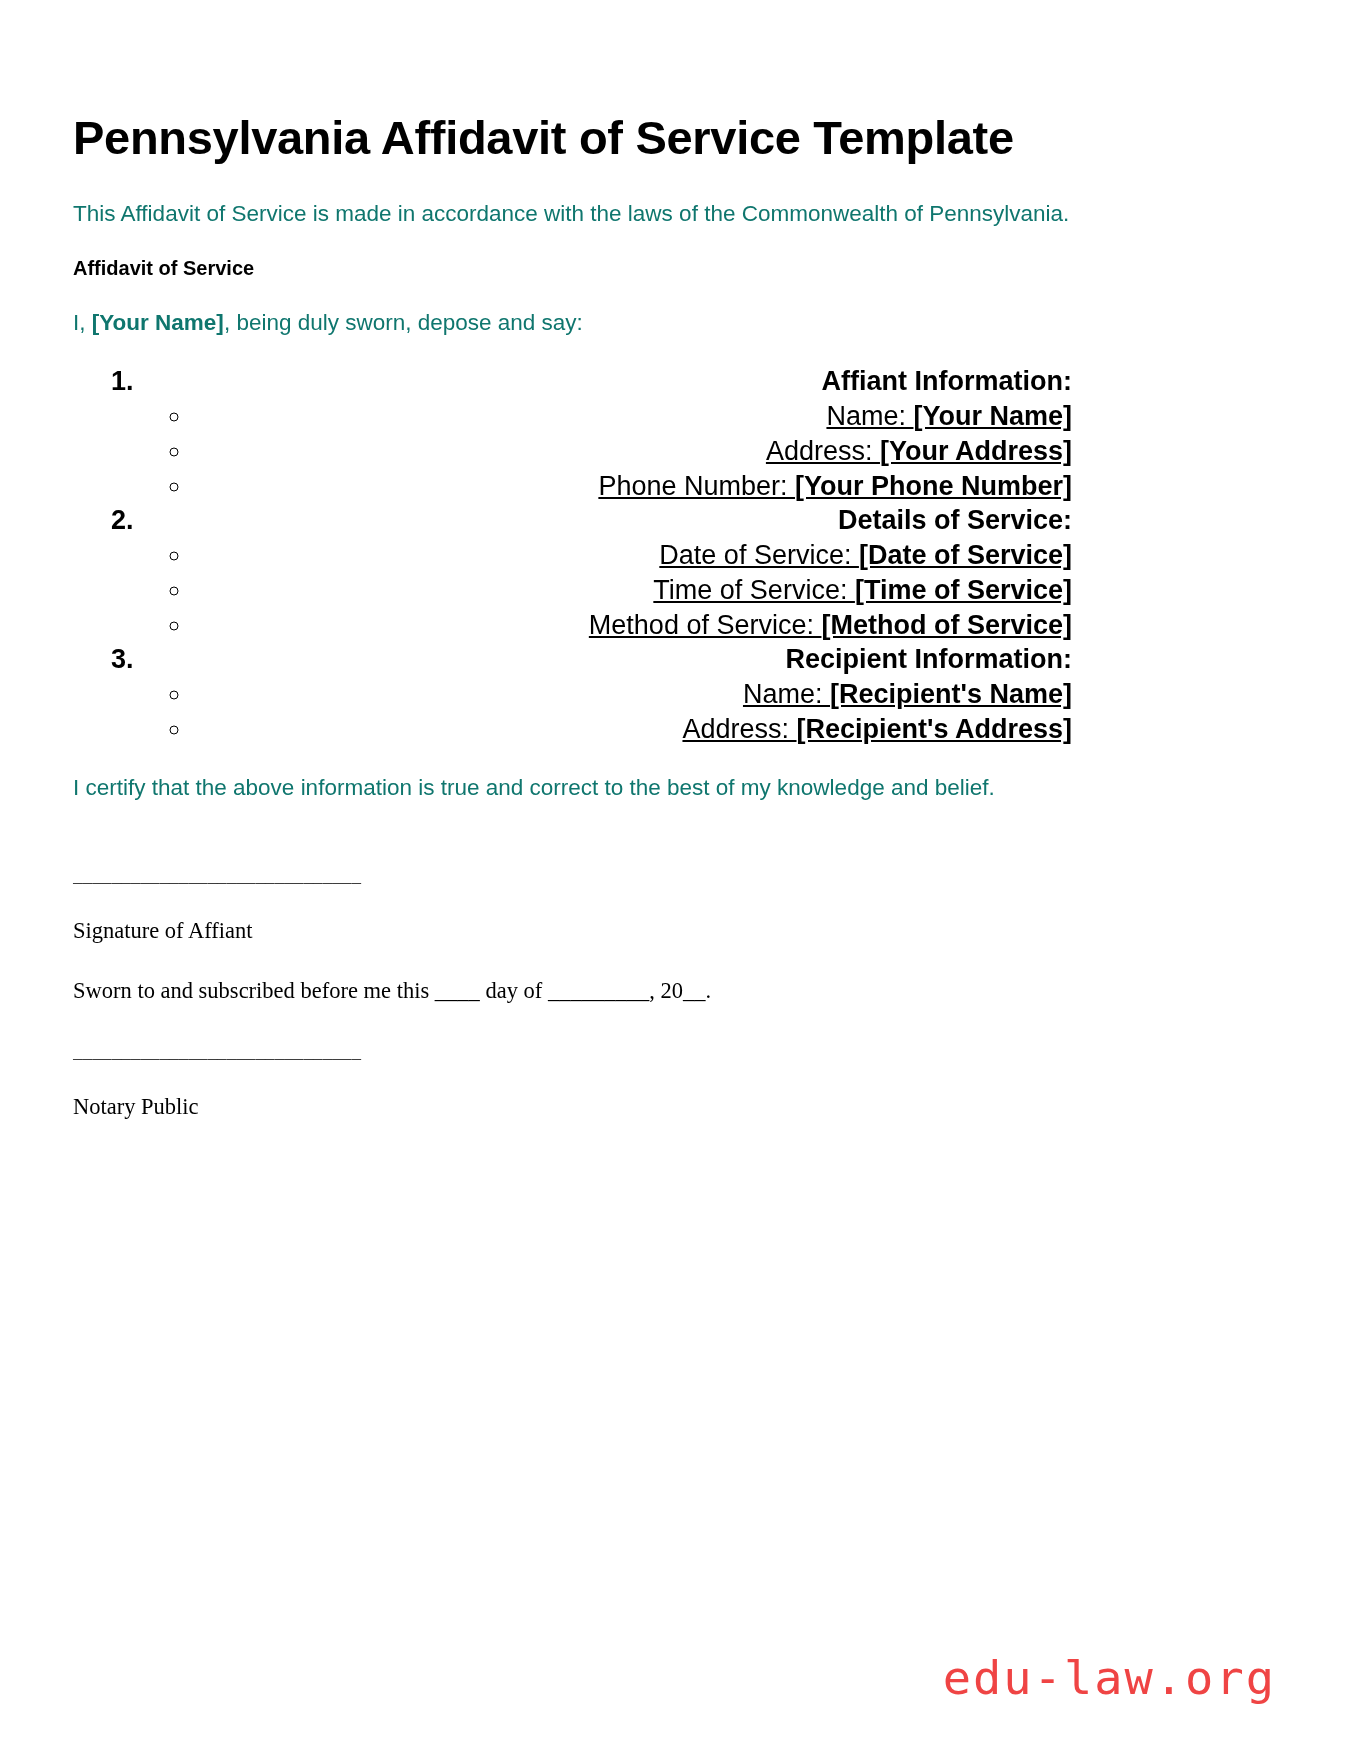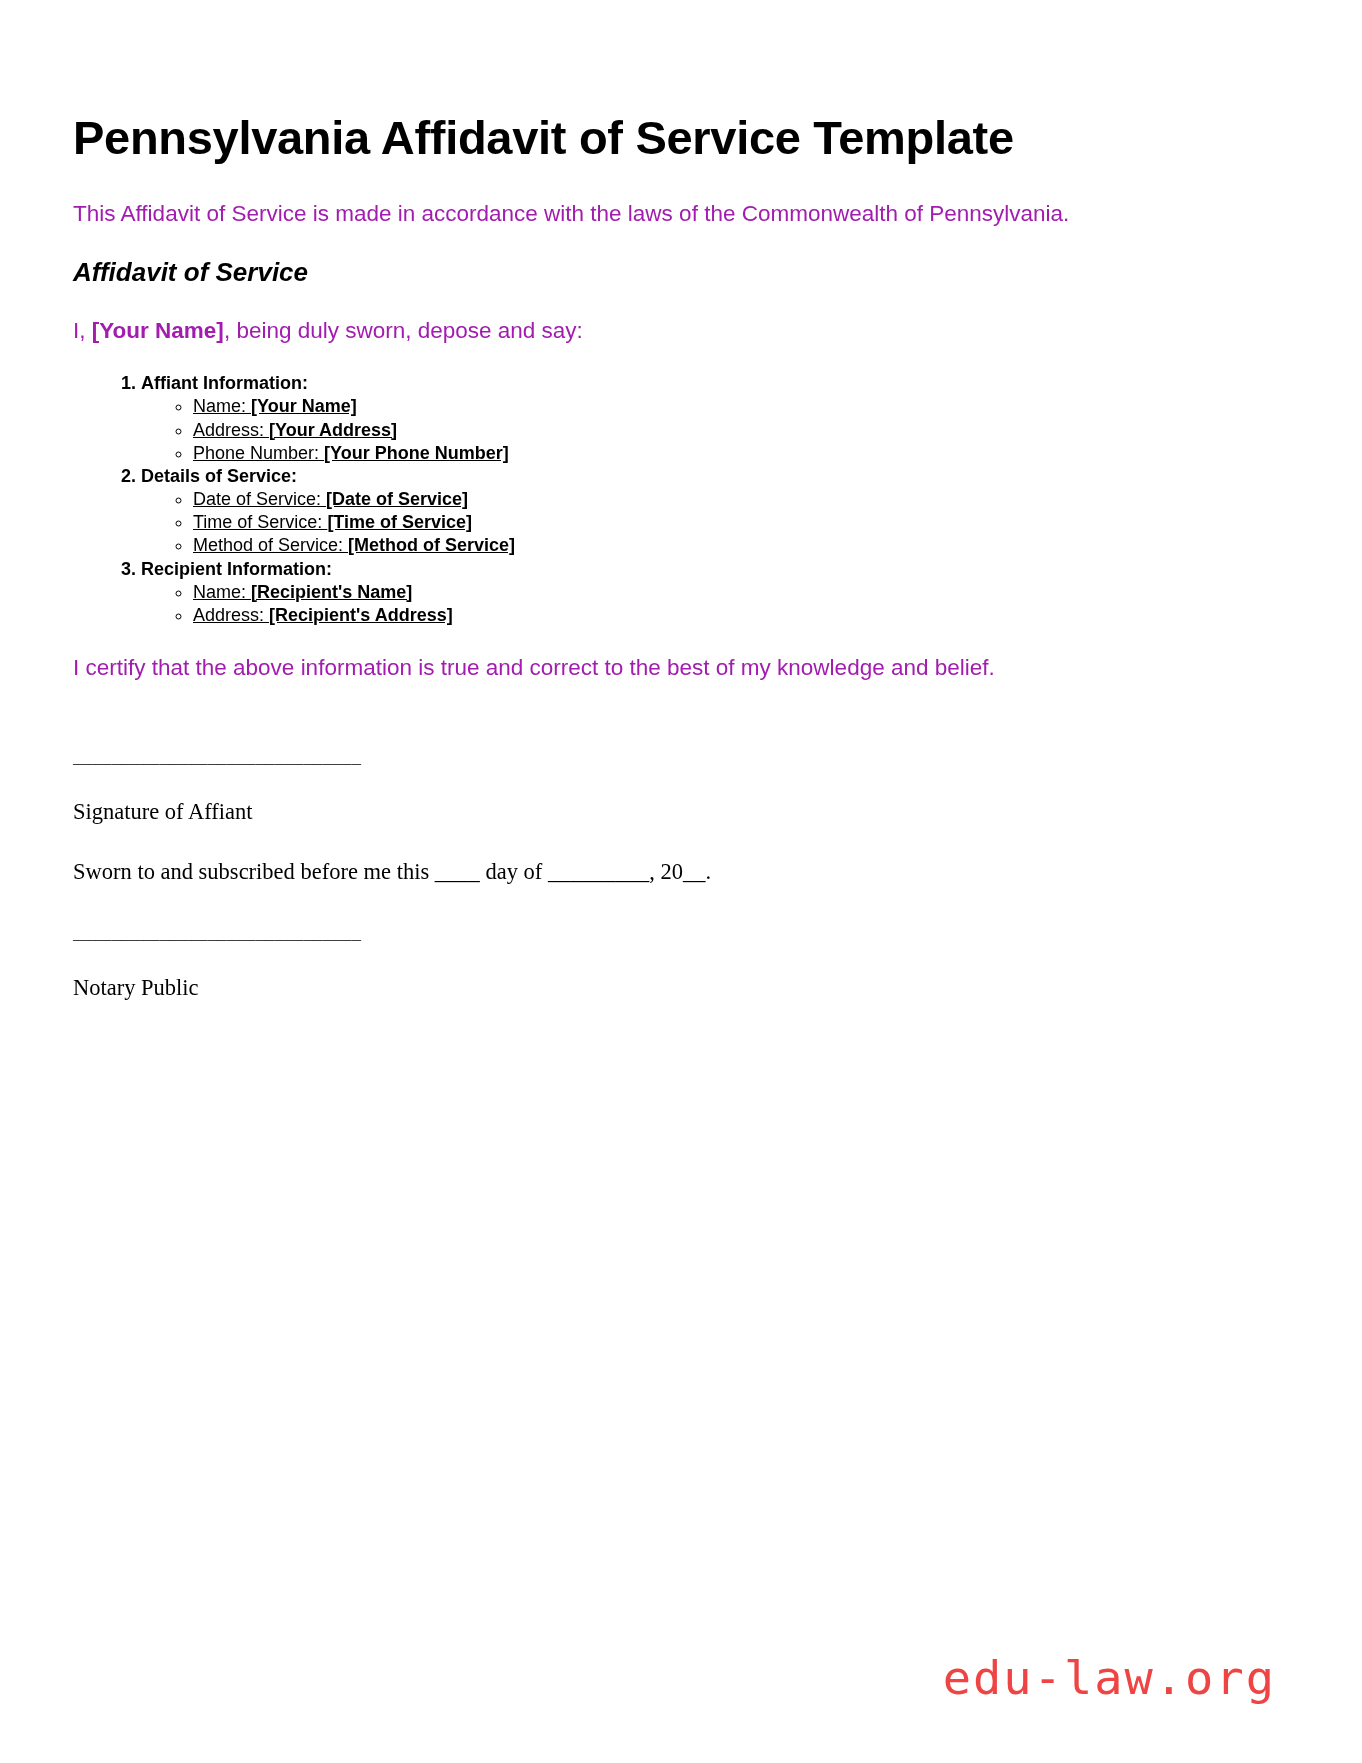--- a/index.html
+++ b/index.html
@@ -31,36 +31,36 @@
     line-height: 1.18;
     letter-spacing: -0.3px;
     margin: 0 0 34px 0;
     max-width: 1000px;
   }
   .para {
     font-size: 22.5px;
     line-height: 1.33;
     margin: 0 0 28px 0;
     max-width: 1060px;
-    color: #a21caf;
+    color: #0f766e;
   }
   .para.tight {
     margin-bottom: 26px;
   }
   .section-heading {
-    font-size: 26px;
+    font-size: 20px;
     font-weight: bold;
     margin: 0 0 28px 0;
-    font-style: italic;
   }
   ol.outer {
     margin: 0 0 26px 0;
     padding-left: 68px;
     list-style-type: decimal;
-    font-size: 18px;
+    font-size: 27px;
+    text-align: right;
   }
   ol.outer > li {
     font-weight: bold;
     line-height: 1.28;
     margin: 0;
     padding: 0;
   }
   ul.inner {
     margin: 0 0 0 0;
     padding-left: 52px;

